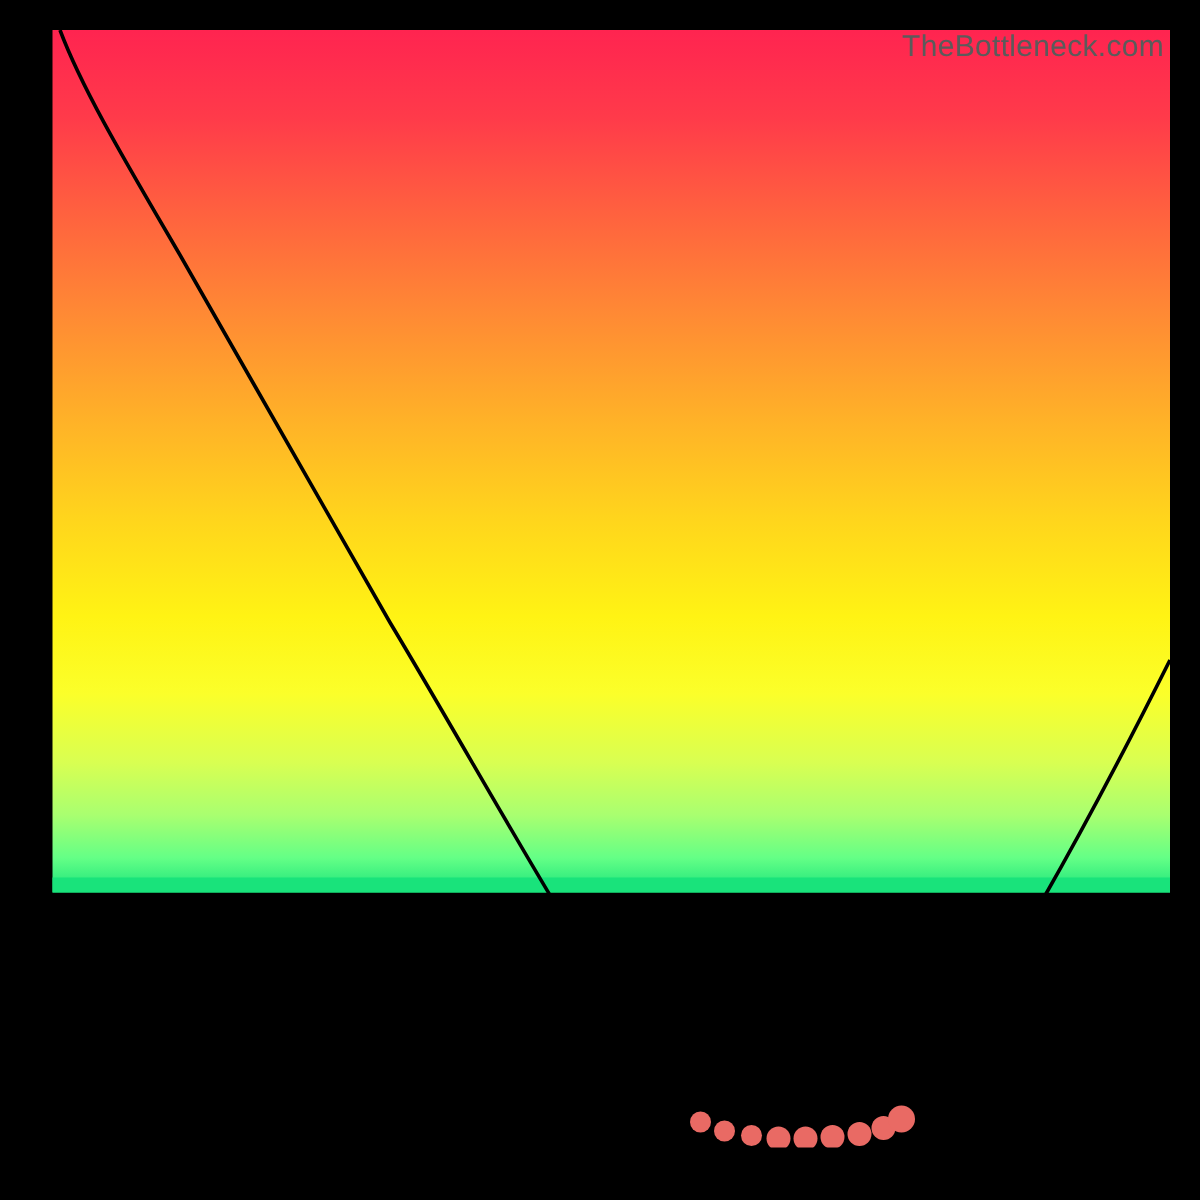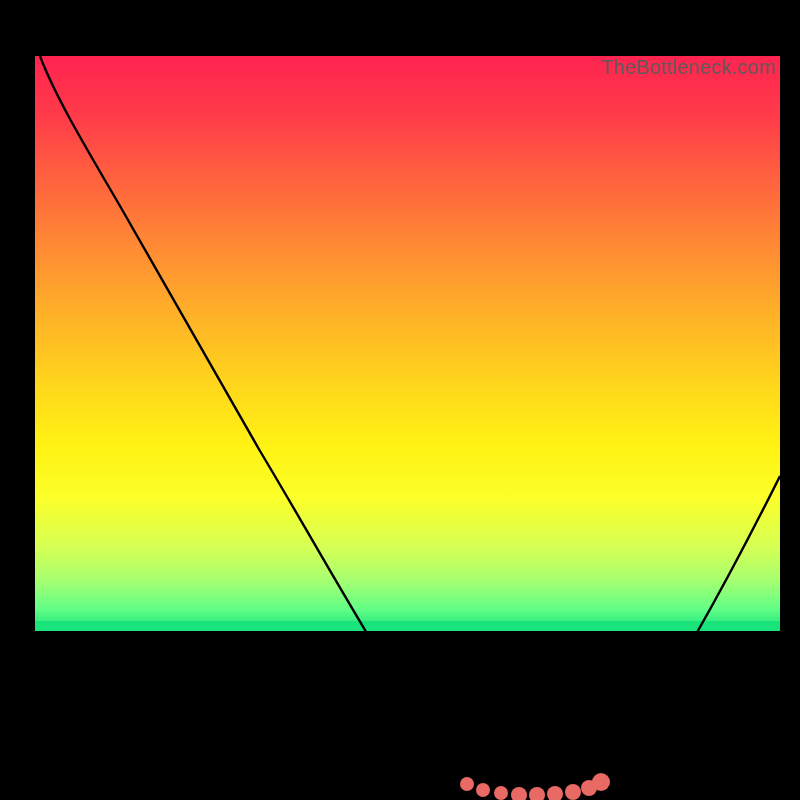--- a/index.html
+++ b/index.html
@@ -22,21 +22,20 @@
       #ff643e 22%,
       #ff8a34 33%,
       #ffb128 45%,
       #ffd61c 57%,
       #fff314 68%,
       #fbff2a 77%,
       #d8ff52 85%,
       #a9ff70 91%,
       #64ff86 96%,
       #19e37b 100%);
-    margin-top: 36px;
   }
   .watermark {
     position: absolute;
     top: 0px;
     right: 4px;
     z-index: 5;
     font-family: Arial, Helvetica, sans-serif;
     font-size: 20px;
     color: #5b5b5b;
     letter-spacing: 0.2px;

